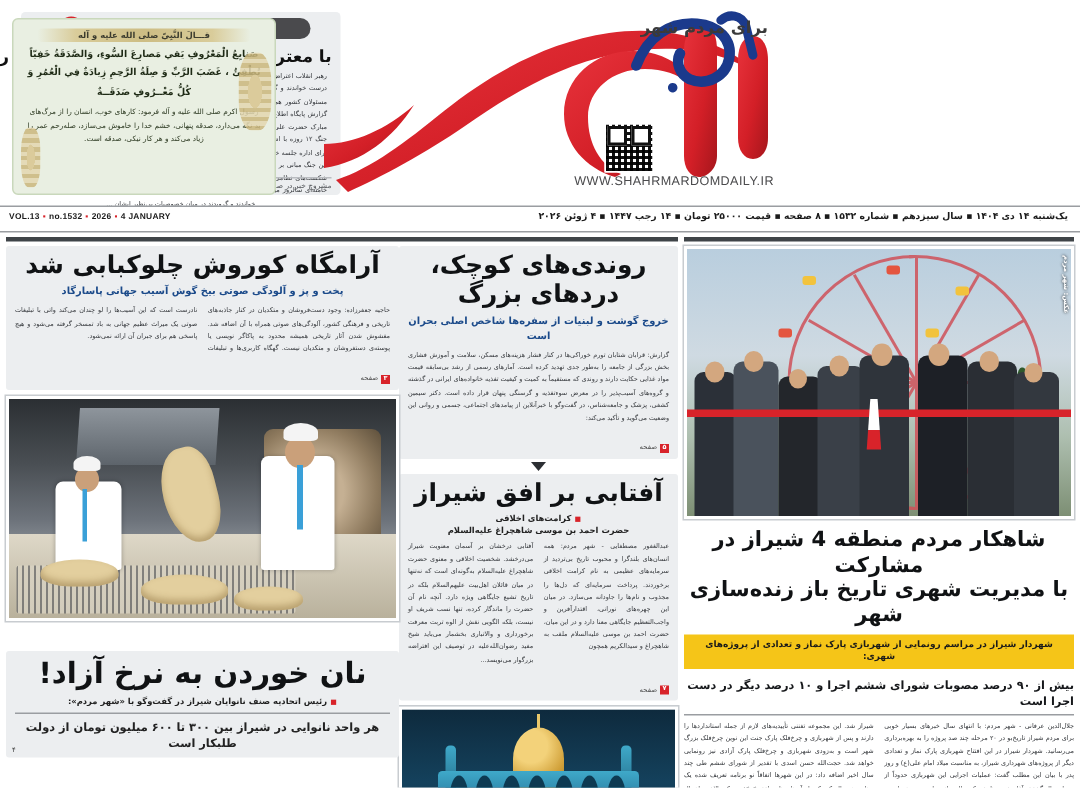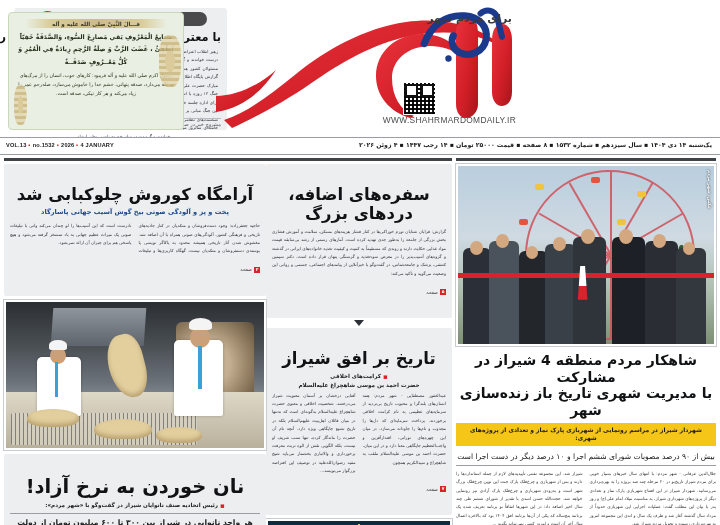--- a/index.html
+++ b/index.html
@@ -118,21 +118,21 @@
 
   .col { position: absolute; top: 3px; }
   .col-right { right: 4px; width: 260px; }
   .col-mid   { right: 268px; width: 186px; }
   .col-left  { left: 4px;  width: 262px; }
 
   .rule-top { height: 3px; background: #3f4448; margin-bottom: 3px; }
   .rule-thin { height: 1px; background: #9a9da1; margin: 3px 0; }
 
   
-  .art { background: #eceef0; border-radius: 2px; padding: 21px 6px; }
+  .art { background: #eceef0; border-radius: 2px; padding: 3px 6px; }
 
   .hl {
     text-align: center; font-weight: bold; color: #101214; letter-spacing: -.3px;
     line-height: 1.18;
   }
   .hl-xl { font-size: 19.5px; }
   .hl-lg { font-size: 16.5px; }
   .hl-md { font-size: 14px; }
 
   .sub {
@@ -211,21 +211,21 @@
   }
   .arrow-down {
     width: 0; height: 0; border-left: 5px solid transparent; border-right: 5px solid transparent;
     border-top: 6px solid #2c2f33; margin: 2px auto 1px auto;
   }
   .band-yellow {
     background: #f5c518; text-align: center; font-size: 6px; font-weight: bold;
     color: #1a1a1a; padding: 3px 4px; margin-top: 5px; line-height: 1.4;
   }
   .band-note {
-    text-align: center; font-size: 7.6px; font-weight: normal; color: #16181b;
+    font-size: 7.6px; font-weight: bold; color: #16181b;
     margin-top: 5px; line-height: 1.45;
   }
 </style>
 </head>
 <body>
 
 <div class="page">
 
   <div class="masthead">
 
@@ -345,32 +345,33 @@
         <div class="txt">جلال‌الدین عرفانی - شهر مردم: با انتهای سال خبرهای بسیار خوبی برای مردم شیراز تاریخ‌بو در ۲۰ مرحله چند صد پروژه را به بهره‌برداری می‌رسانید. شهردار شیراز در این افتتاح شهربازی پارک نماز و تعدادی دیگر از پروژه‌های شهرداری شیراز، به مناسبت میلاد امام علی(ع) و روز پدر با بیان این مطلب گفت: عملیات اجرایی این شهربازی حدوداً از مرداد سال گذشته آغاز شد و ظرف یک سال و اندی این مجموعه امروز به بهره‌برداری رسیده و تحویل مردم شیراز شد.</div>
         <div class="txt">شیراز شد. این مجموعه تفننی تأییدیه‌های لازم از جمله استانداردها را دارند و پس از شهربازی و چرخ‌فلک پارک جنت این نوین چرخ‌فلک بزرگ شهر است و به‌زودی شهربازی و چرخ‌فلک پارک آزادی نیز رونمایی خواهد شد. حجت‌الله حسن اسدی با تقدیر از شورای ششم طی چند سال اخیر اضافه داد: در این شهرها اتفاقاً نو برنامه تعریف شده یک برنامه پنج‌ساله که یکی از آن‌ها برنامه افق ۱۴۰۴ بود که بالاخره اعمال سال آخر آن است و امروز کسی نمی‌تواند بگوید ...</div>
       </div>
 
     </div>
 
     <div class="col col-mid">
       <div class="rule-top"></div>
 
       <div class="art">
-        <div class="hl hl-lg">سفره‌های اضافه، دردهای بزرگ</div>
+        <div class="hl hl-lg">روندی‌های کوچک، دردهای بزرگ</div>
+        <div class="sub">خروج گوشت و لبنیات از سفره‌ها شاخص اصلی بحران است</div>
         <div class="txt" style="margin-top:4px">گزارش: قرابان شتابان تورم خوراکی‌ها در کنار فشار هزینه‌های مسکن، سلامت و آموزش فشاری بخش بزرگی از جامعه را به‌طور جدی تهدید کرده است. آمارهای رسمی از رشد بی‌سابقه قیمت مواد غذایی حکایت دارند و روندی که مستقیماً به کمیت و کیفیت تغذیه خانواده‌های ایرانی در گذشته و گروه‌های آسیب‌پذیر را در معرض سوءتغذیه و گرسنگی پنهان قرار داده است. دکتر سیمین کشفی، پزشک و جامعه‌شناس، در گفت‌وگو با خبرآنلاین از پیامدهای اجتماعی، جسمی و روانی این وضعیت می‌گوید و تأکید می‌کند:</div>
         <div class="pageref">
           <span class="sq">۵</span>
           <span>صفحه</span>
         </div>
       </div>
 
       <div class="arrow-down"></div>
 
       <div class="art" style="margin-top:2px">
-        <div class="hl hl-lg">تاریخ بر افق شیراز</div>
+        <div class="hl hl-lg">آفتابی بر افق شیراز</div>
         <div class="kicker">
           <b class="dot">▪</b>
           <span>کرامت‌های اخلاقی</span>
         </div>
         <div class="kicker" style="margin-top:1px">حضرت احمد بن موسی شاهچراغ علیه‌السلام</div>
         <div class="txt2">
           <div class="txt">عبدالغفور مصطفایی - شهر مردم: همه انسان‌های بلندگرا و محبوب تاریخ بی‌تردید از سرمایه‌های عظیمی به نام کرامت اخلاقی برخوردند. پرداخت سرمایه‌ای که دل‌ها را مجذوب و نام‌ها را جاودانه می‌سازد. در میان این چهره‌های نورانی، اقتدارآفرین و واجب‌التعظیم جایگاهی معنا دارد و در این میان، حضرت احمد بن موسی علیه‌السلام ملقب به شاهچراغ و سیدالکریم همچون</div>
           <div class="txt">آفتابی درخشان بر آسمان معنویت شیراز می‌درخشد. شخصیت اخلاقی و معنوی حضرت شاهچراغ علیه‌السلام به‌گونه‌ای است که نه‌تنها در میان قائلان اهل‌بیت علیهم‌السلام بلکه در تاریخ تشیع جایگاهی ویژه دارد. آنچه نام آن حضرت را ماندگار کرده، تنها نسب شریف او نیست، بلکه الگویی نقش از الوه تربت معرفت برخورداری و والاتباری بخشمار می‌باید شیخ مفید رضوان‌الله‌علیه در توصیف این افتراضه بزرگوار می‌نویسد...</div>
         </div>
         <div class="pageref">
@@ -428,21 +429,21 @@
         <div class="bk-head" style="left:17%;top:31%;width:16px;height:17px"></div>
         <div class="bk-hat" style="left:16.5%;top:26%;width:18px;height:10px"></div>
         <div class="bk-apron" style="left:19%;top:41%;width:3px;height:24%"></div>
 
         <div class="bk-bread" style="left:40%;top:22%;width:36px;height:64px;transform:rotate(-14deg);border-radius:50% 40% 45% 55%"></div>
         <div class="bk-bread" style="left:34%;bottom:6%;width:58px;height:20px"></div>
         <div class="bk-bread" style="left:8%;bottom:14%;width:52px;height:18px"></div>
         <div class="bk-bread" style="left:58%;bottom:3%;width:46px;height:16px"></div>
       </div>
 
-      <div class="art" style="margin-top:4px">
+      <div class="art" style="margin-top:20px">
         <div class="hl hl-xl">نان خوردن به نرخ آزاد!</div>
         <div class="kicker">
           <b class="dot">▪</b>
           <span>رئیس اتحادیه صنف نانوایان شیراز در گفت‌وگو با «شهر مردم»:</span>
         </div>
         <div class="rule-thin"></div>
         <div class="sub sub-dark" style="font-size:7.6px;margin-top:2px">هر واحد نانوایی در شیراز بین ۳۰۰ تا ۶۰۰ میلیون تومان از دولت طلبکار است</div>
       </div>
       <div class="corner-note">۴</div>
     </div>

